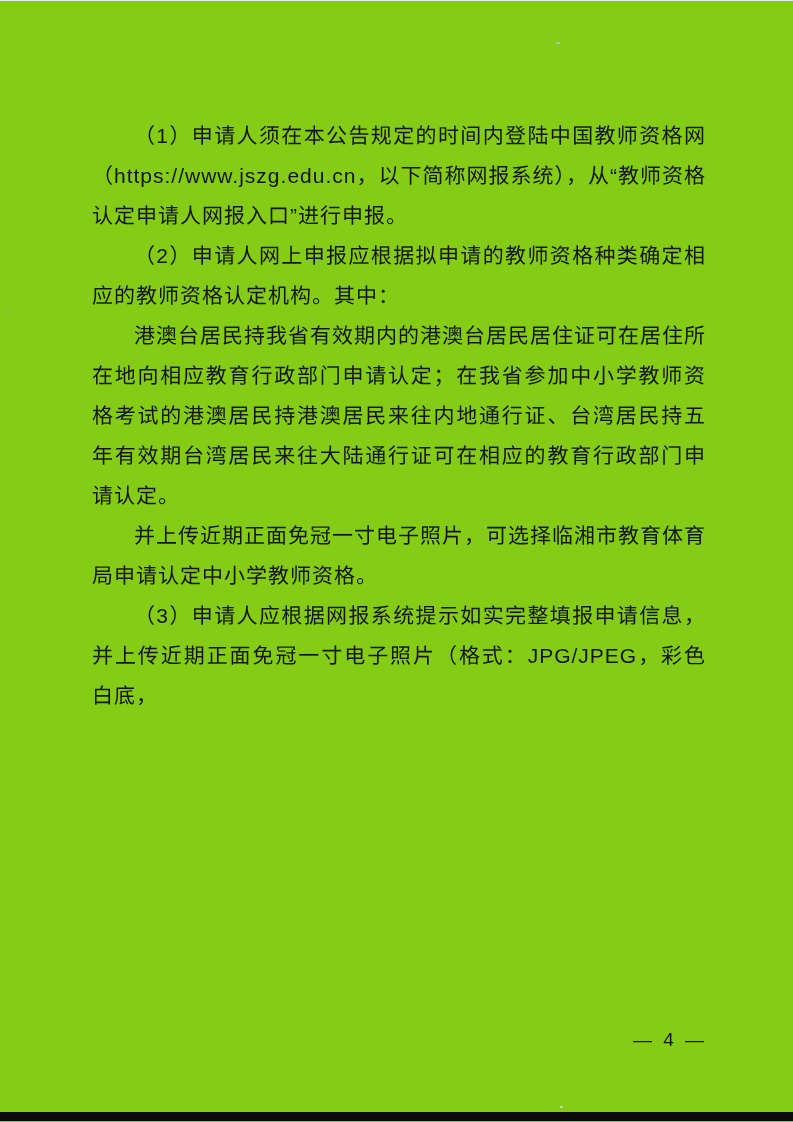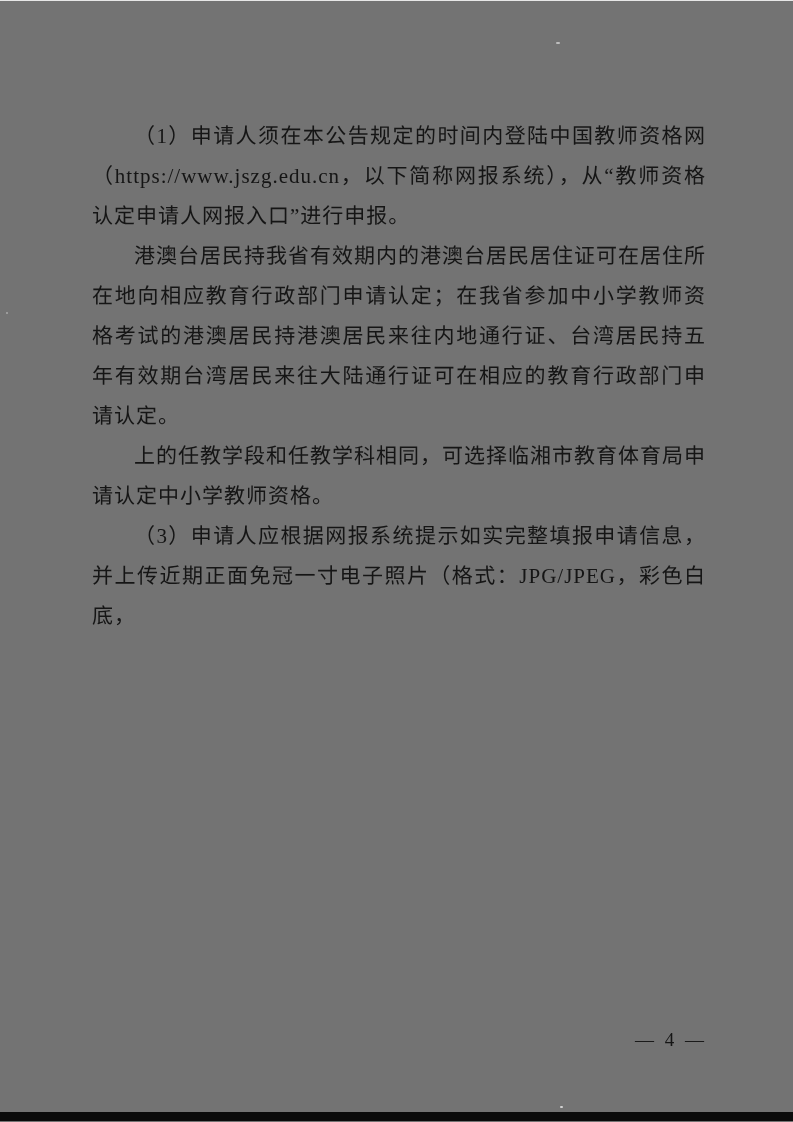--- a/index.html
+++ b/index.html
@@ -4,23 +4,23 @@
 <style>
   html, body {
     margin: 0;
     padding: 0;
     background: #ffffff;
   }
   .page {
     position: relative;
     width: 793px;
     height: 1122px;
-    background: #737373;
+    background: #84cc16;
     overflow: hidden;
-    font-family: Liberation Serif, serif;
+    font-family: Liberation Sans, sans-serif;
   }
   .top-edge {
     position: absolute;
     top: 0; left: 0; right: 0;
     height: 1px;
     background: #e7e7e7;
   }
   .content {
     position: absolute;
     left: 92px;
@@ -66,22 +66,23 @@
   .speck-c { left: 560px; top: 1106px; width: 3px; height: 2px; background: #d2d2d2; }
 </style>
 </head>
 <body>
 
 <div class="page">
   <div class="top-edge"></div>
 
   <div class="content">
     <p>（1）申请人须在本公告规定的时间内登陆中国教师资格网（https://www.jszg.edu.cn，以下简称网报系统），从“教师资格认定申请人网报入口”进行申报。</p>
+    <p>（2）申请人网上申报应根据拟申请的教师资格种类确定相应的教师资格认定机构。其中：</p>
     <p>港澳台居民持我省有效期内的港澳台居民居住证可在居住所在地向相应教育行政部门申请认定；在我省参加中小学教师资格考试的港澳居民持港澳居民来往内地通行证、台湾居民持五年有效期台湾居民来往大陆通行证可在相应的教育行政部门申请认定。</p>
-    <p>上的任教学段和任教学科相同，可选择临湘市教育体育局申请认定中小学教师资格。</p>
+    <p>并上传近期正面免冠一寸电子照片，可选择临湘市教育体育局申请认定中小学教师资格。</p>
     <p>（3）申请人应根据网报系统提示如实完整填报申请信息，并上传近期正面免冠一寸电子照片（格式：JPG/JPEG，彩色白底，</p>
   </div>
 
   <div class="page-number">— 4 —</div>
 
   <div class="speck speck-a"></div>
   <div class="speck speck-b"></div>
   <div class="speck speck-c"></div>
 
   <div class="scan-bar"></div>

